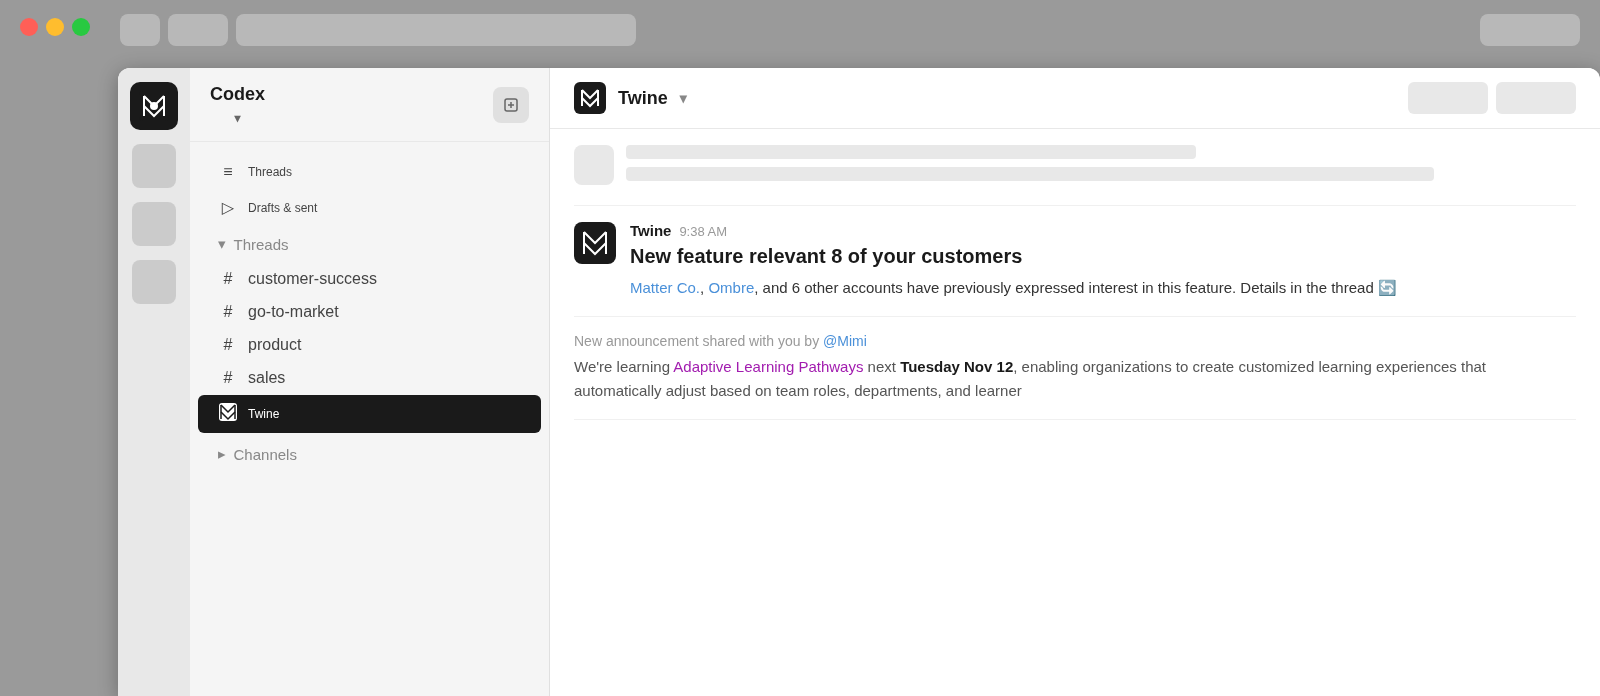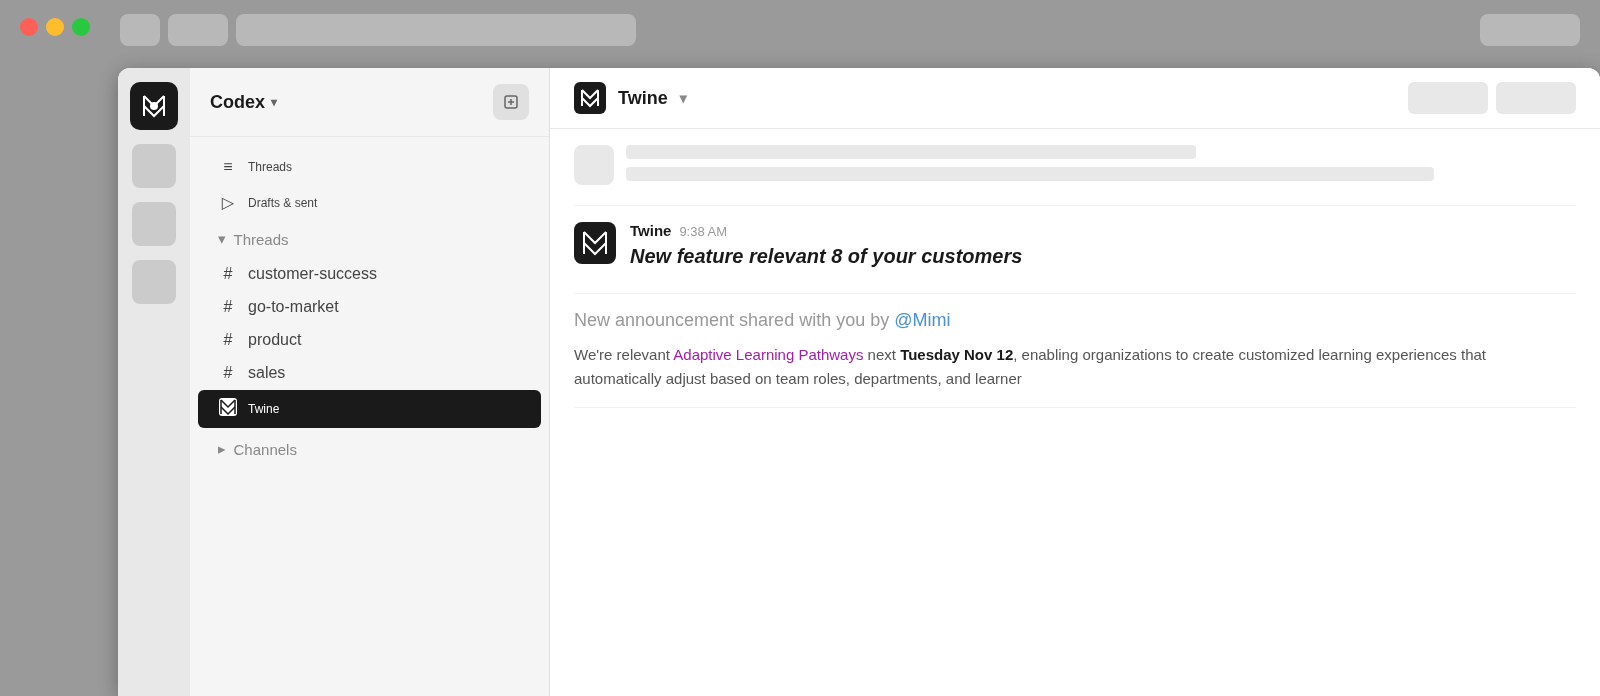--- a/index.html
+++ b/index.html
@@ -134,20 +134,21 @@
     }
 
     .workspace-name {
       font-size: 18px;
       font-weight: 600;
       color: #1a1a1a;
       display: flex;
       align-items: center;
       gap: 6px;
       cursor: pointer;
+      flex-direction: column;
     }
 
     .chevron-down {
       font-size: 12px;
       color: #666;
     }
 
     .new-message-btn {
       width: 36px;
       height: 36px;
@@ -345,41 +346,40 @@
     .message-time {
       font-size: 13px;
       color: #999;
     }
     .message-title {
       font-size: 20px;
       font-weight: 700;
       color: #1a1a1a;
       margin-bottom: 8px;
       line-height: 1.3;
-      font-style: italic;
     }
     .message-text {
       font-size: 15px;
       color: #333;
       line-height: 1.5;
     }
     .message-link {
       color: #4a90d9;
       text-decoration: none;
     }
 
     
     .announcement-block {
       padding: 16px 0;
       border-bottom: 1px solid #f0f0f0;
     }
     .announcement-meta {
-      font-size: 18px;
+      font-size: 14px;
       color: #999;
-      margin-bottom: 12px;
+      margin-bottom: 6px;
     }
     .announcement-meta .at-mention {
       color: #4a90d9;
     }
     .announcement-title {
       font-size: 20px;
       font-weight: 700;
       color: #1a1a1a;
       margin-bottom: 8px;
     }
@@ -537,27 +537,31 @@
             <path d="M2 2 L2 24" stroke="white" stroke-width="2"></path>
             <path d="M24 2 L24 24" stroke="white" stroke-width="2"></path>
           </svg>
         </div>
         <div class="message-body">
           <div class="message-header">
             <span class="message-sender">Twine</span>
             <span class="message-time">9:38 AM</span>
           </div>
           <div class="message-title">New feature relevant 8 of your customers</div>
+          <div class="message-text">
+            <a class="message-link">Matter Co.</a><span>, </span><a class="message-link">Ombre</a><span>, and 6 other accounts have previously expressed interest in this feature. Details in the thread</span>
+            <span> 🔄</span>
+          </div>
         </div>
       </div>
 
       <div class="announcement-block">
         <div class="announcement-meta">
           <span>New announcement shared with you by </span><span class="at-mention">@Mimi</span>
         </div>
         <div class="announcement-body">
-          <span>We're relevant </span><a class="highlight-link">Adaptive Learning Pathways</a><span> next </span><strong>Tuesday Nov 12</strong><span>, enabling organizations to create customized learning experiences that automatically adjust based on team roles, departments, and learner</span>
+          <span>We're learning </span><a class="highlight-link">Adaptive Learning Pathways</a><span> next </span><strong>Tuesday Nov 12</strong><span>, enabling organizations to create customized learning experiences that automatically adjust based on team roles, departments, and learner</span>
         </div>
       </div>
     </div>
   </div>
 
 </div>
 
 </body></html>

